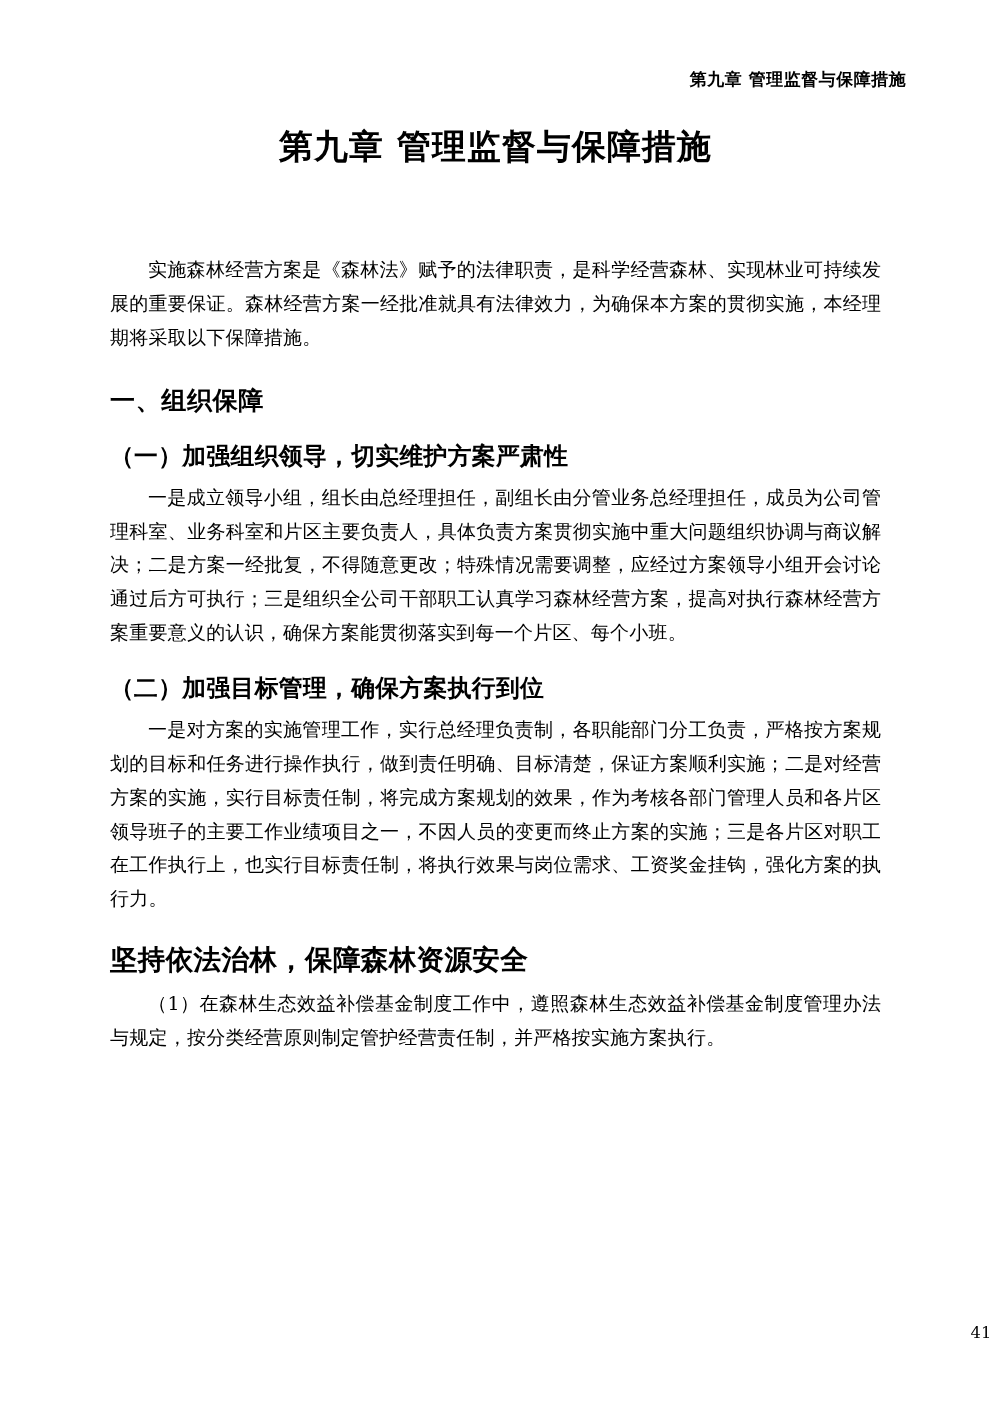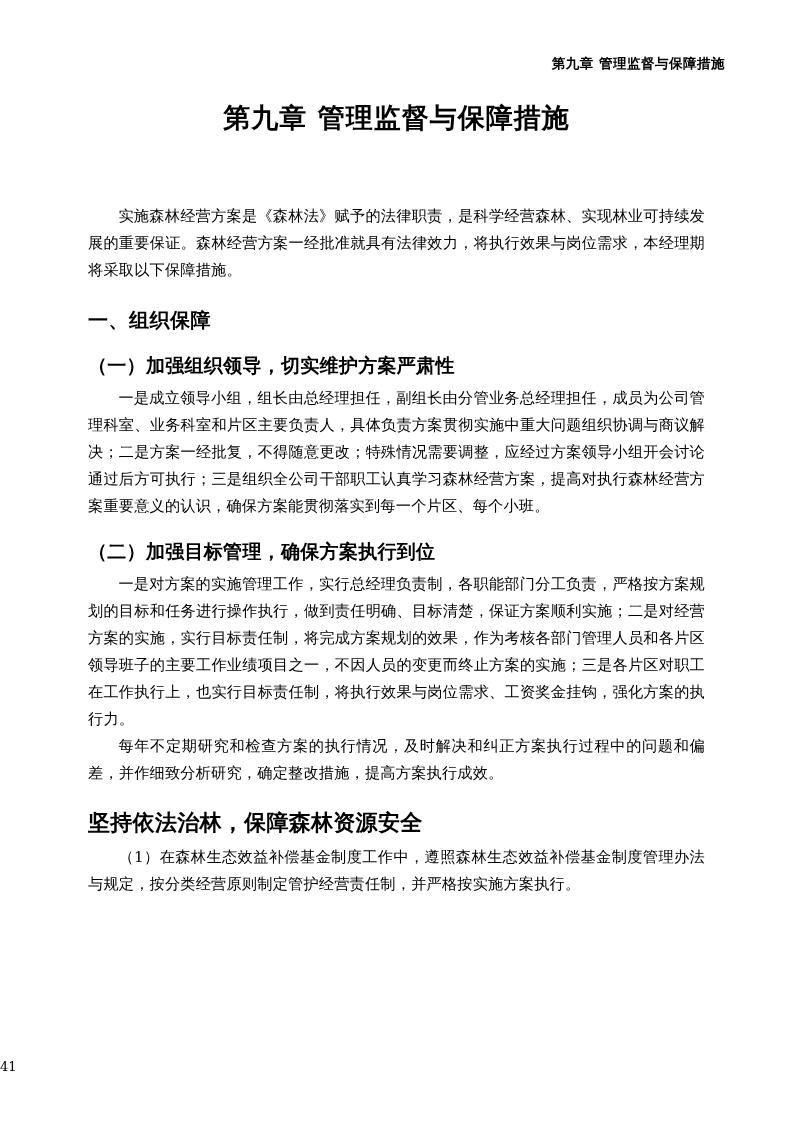--- a/index.html
+++ b/index.html
@@ -83,55 +83,52 @@
     line-height: 1.4;
   }
   .para-block p.body-text {
     margin-bottom: 0;
   }
   .page-number {
     position: absolute;
     bottom: 48px;
     left: 0;
     right: 0;
-    text-align: left;
+    text-align: right;
     font-family: "DejaVu Serif", serif;
     font-size: 13px;
   }
 </style>
 </head>
 <body>
 
 <div class="page">
 
   <div class="running-header">第九章  管理监督与保障措施</div>
 
   <div class="content">
 
     <h1 class="chapter-title">第九章   管理监督与保障措施</h1>
 
     <div class="gap-after-title"></div>
 
-    <p class="body-text">实施森林经营方案是《森林法》赋予的法律职责，是科学经营森林、实现林业可持续发展的重要保证。森林经营方案一经批准就具有法律效力，将执行效果与岗位需求，本经理期将采取以下保障措施。</p>
+    <p class="body-text">实施森林经营方案是《森林法》赋予的法律职责，是科学经营森林、实现林业可持续发展的重要保证。森林经营方案一经批准就具有法律效力，为确保本方案的贯彻实施，本经理期将采取以下保障措施。</p>
 
     <h2 class="section-title">一、组织保障</h2>
 
     <h3 class="subsection-title">（一）加强组织领导，切实维护方案严肃性</h3>
     <div class="para-block">
       <p class="body-text">一是成立领导小组，组长由总经理担任，副组长由分管业务总经理担任，成员为公司管理科室、业务科室和片区主要负责人，具体负责方案贯彻实施中重大问题组织协调与商议解决；二是方案一经批复，不得随意更改；特殊情况需要调整，应经过方案领导小组开会讨论通过后方可执行；三是组织全公司干部职工认真学习森林经营方案，提高对执行森林经营方案重要意义的认识，确保方案能贯彻落实到每一个片区、每个小班。</p>
     </div>
 
     <h3 class="subsection-title">（二）加强目标管理，确保方案执行到位</h3>
     <div class="para-block">
       <p class="body-text">一是对方案的实施管理工作，实行总经理负责制，各职能部门分工负责，严格按方案规划的目标和任务进行操作执行，做到责任明确、目标清楚，保证方案顺利实施；二是对经营方案的实施，实行目标责任制，将完成方案规划的效果，作为考核各部门管理人员和各片区领导班子的主要工作业绩项目之一，不因人员的变更而终止方案的实施；三是各片区对职工在工作执行上，也实行目标责任制，将执行效果与岗位需求、工资奖金挂钩，强化方案的执行力。</p>
     </div>
 
-    <div class="para-block">
-      <p class="body-text">每年不定期研究和检查方案的执行情况，及时解决和纠正方案执行过程中的问题和偏差，并作细致分析研究，确定整改措施，提高方案执行成效。</p>
-    </div>
 
 
     <h4 class="sub-heading">坚持依法治林，保障森林资源安全</h4>
     <div class="para-block">
       <p class="body-text">（1）在森林生态效益补偿基金制度工作中，遵照森林生态效益补偿基金制度管理办法与规定，按分类经营原则制定管护经营责任制，并严格按实施方案执行。</p>
     </div>
 
   </div>
 
   <div class="page-number">41</div>

